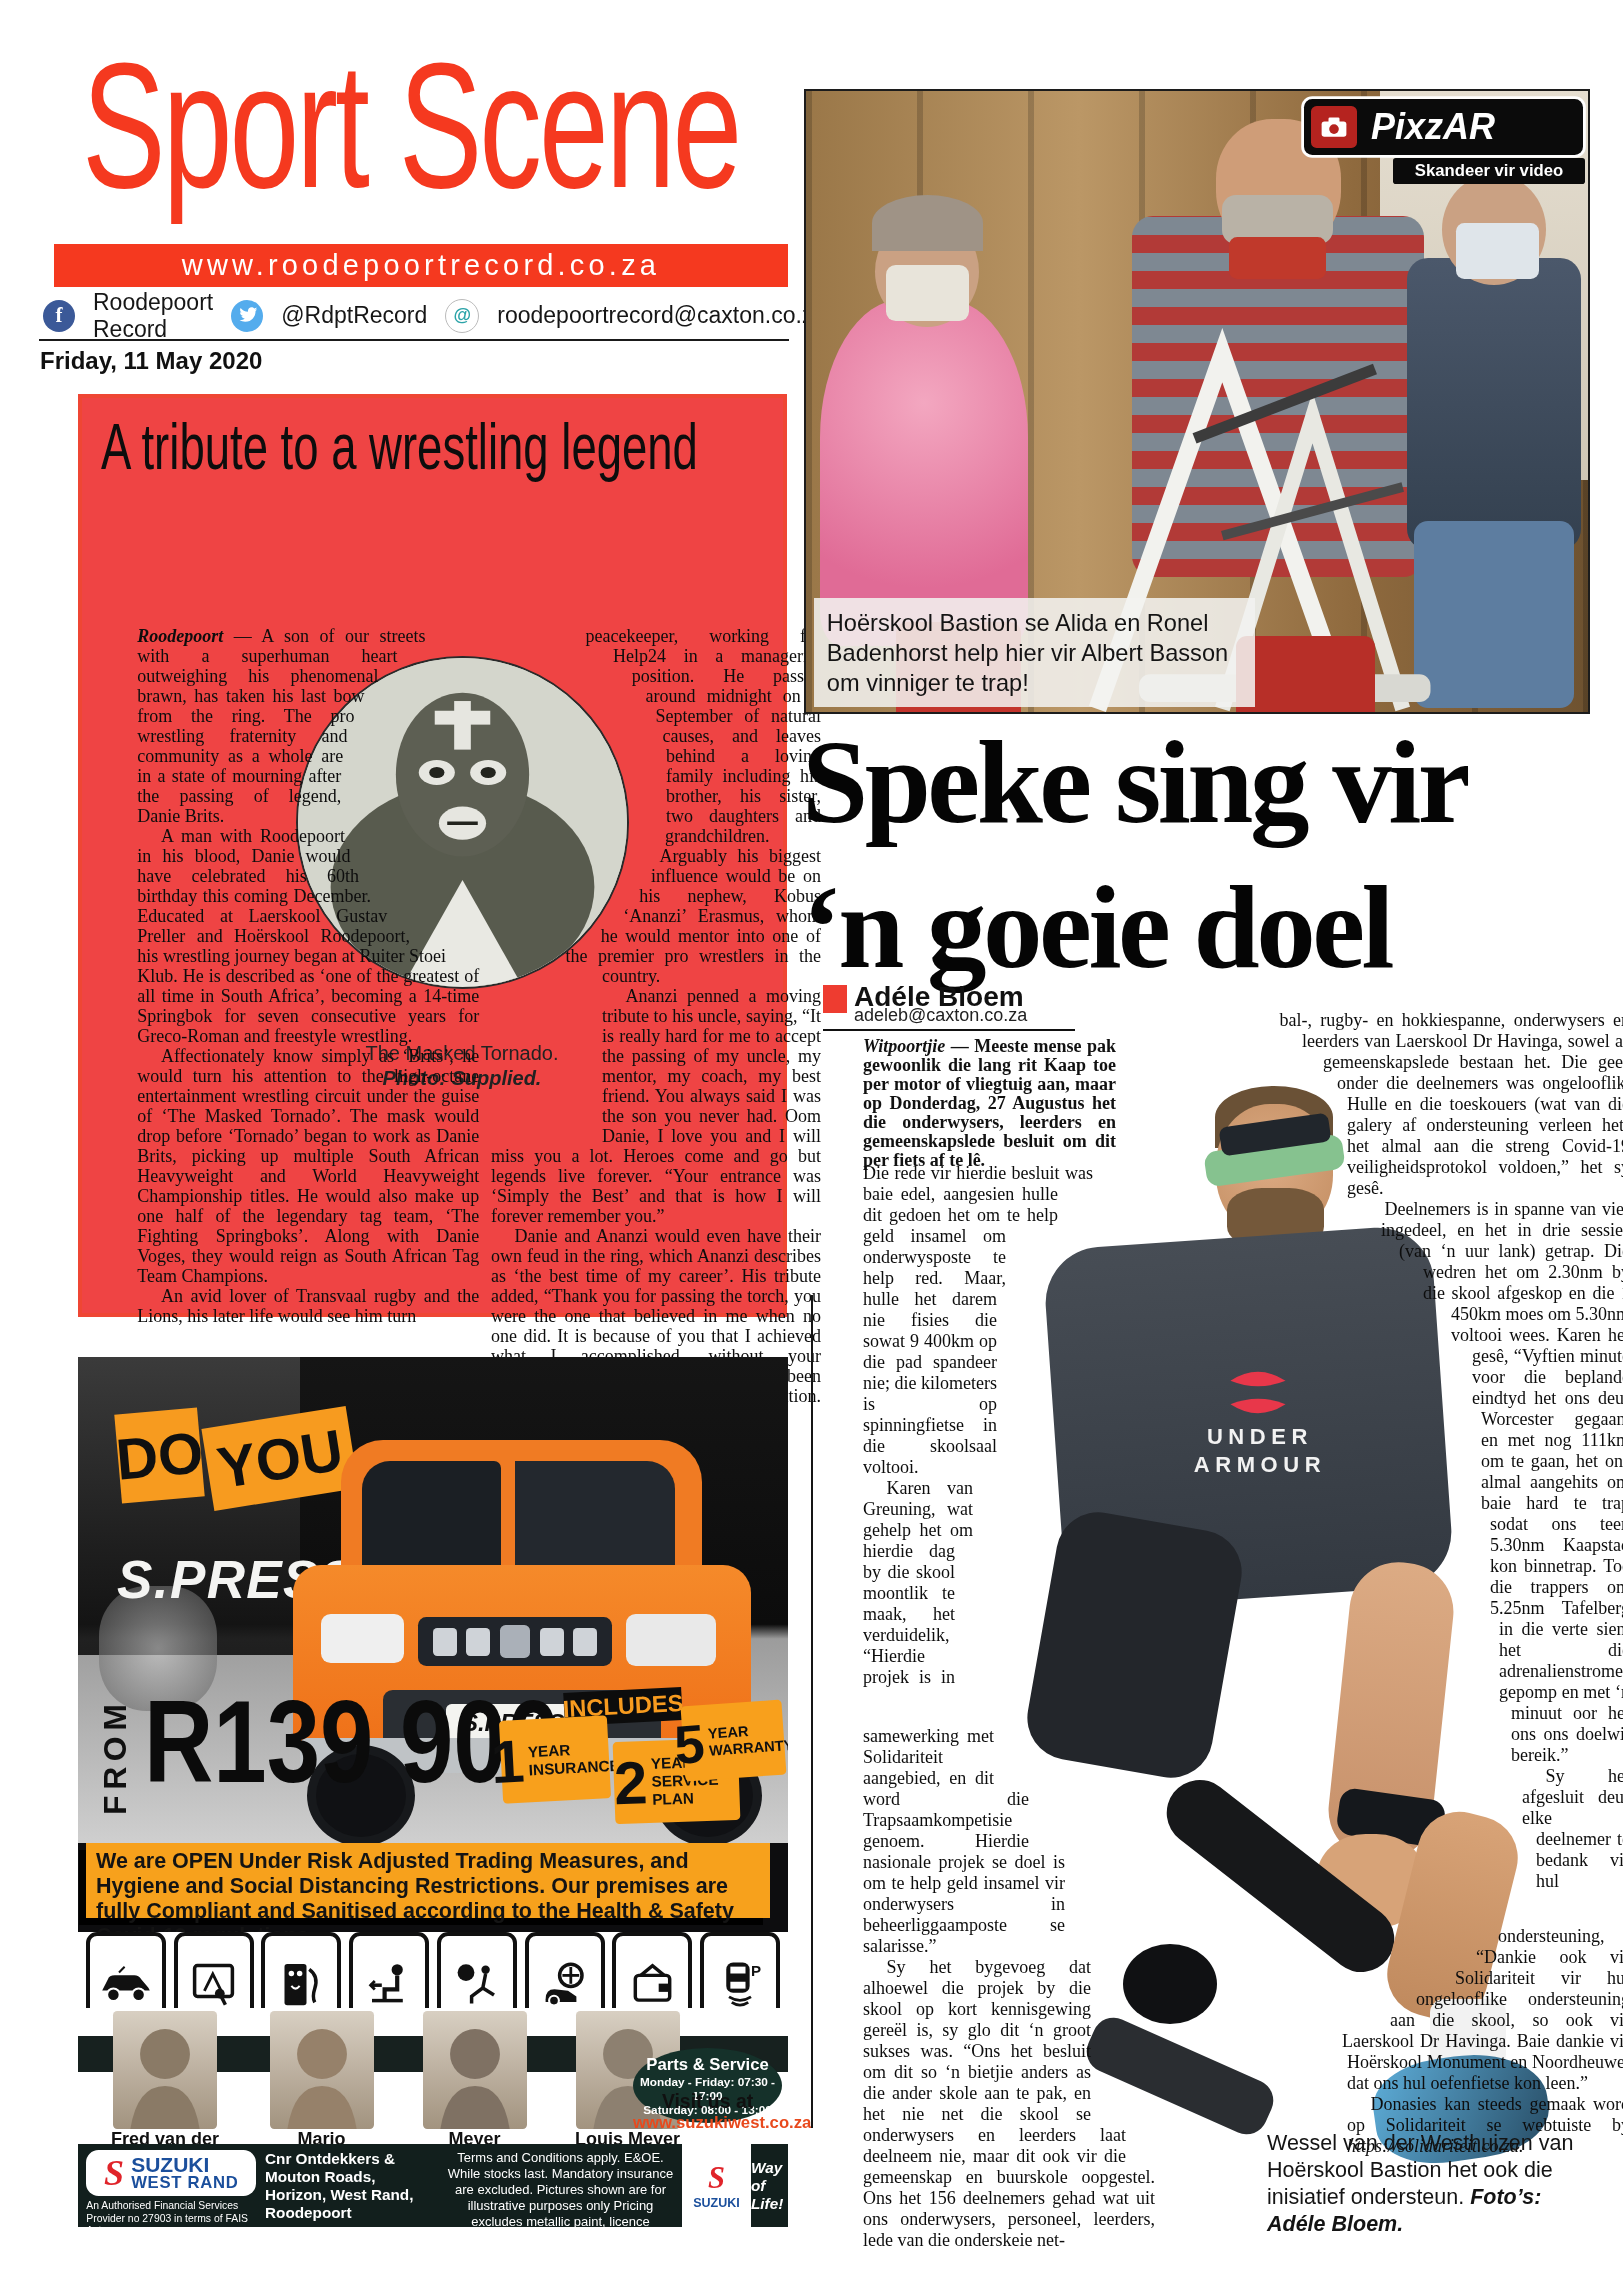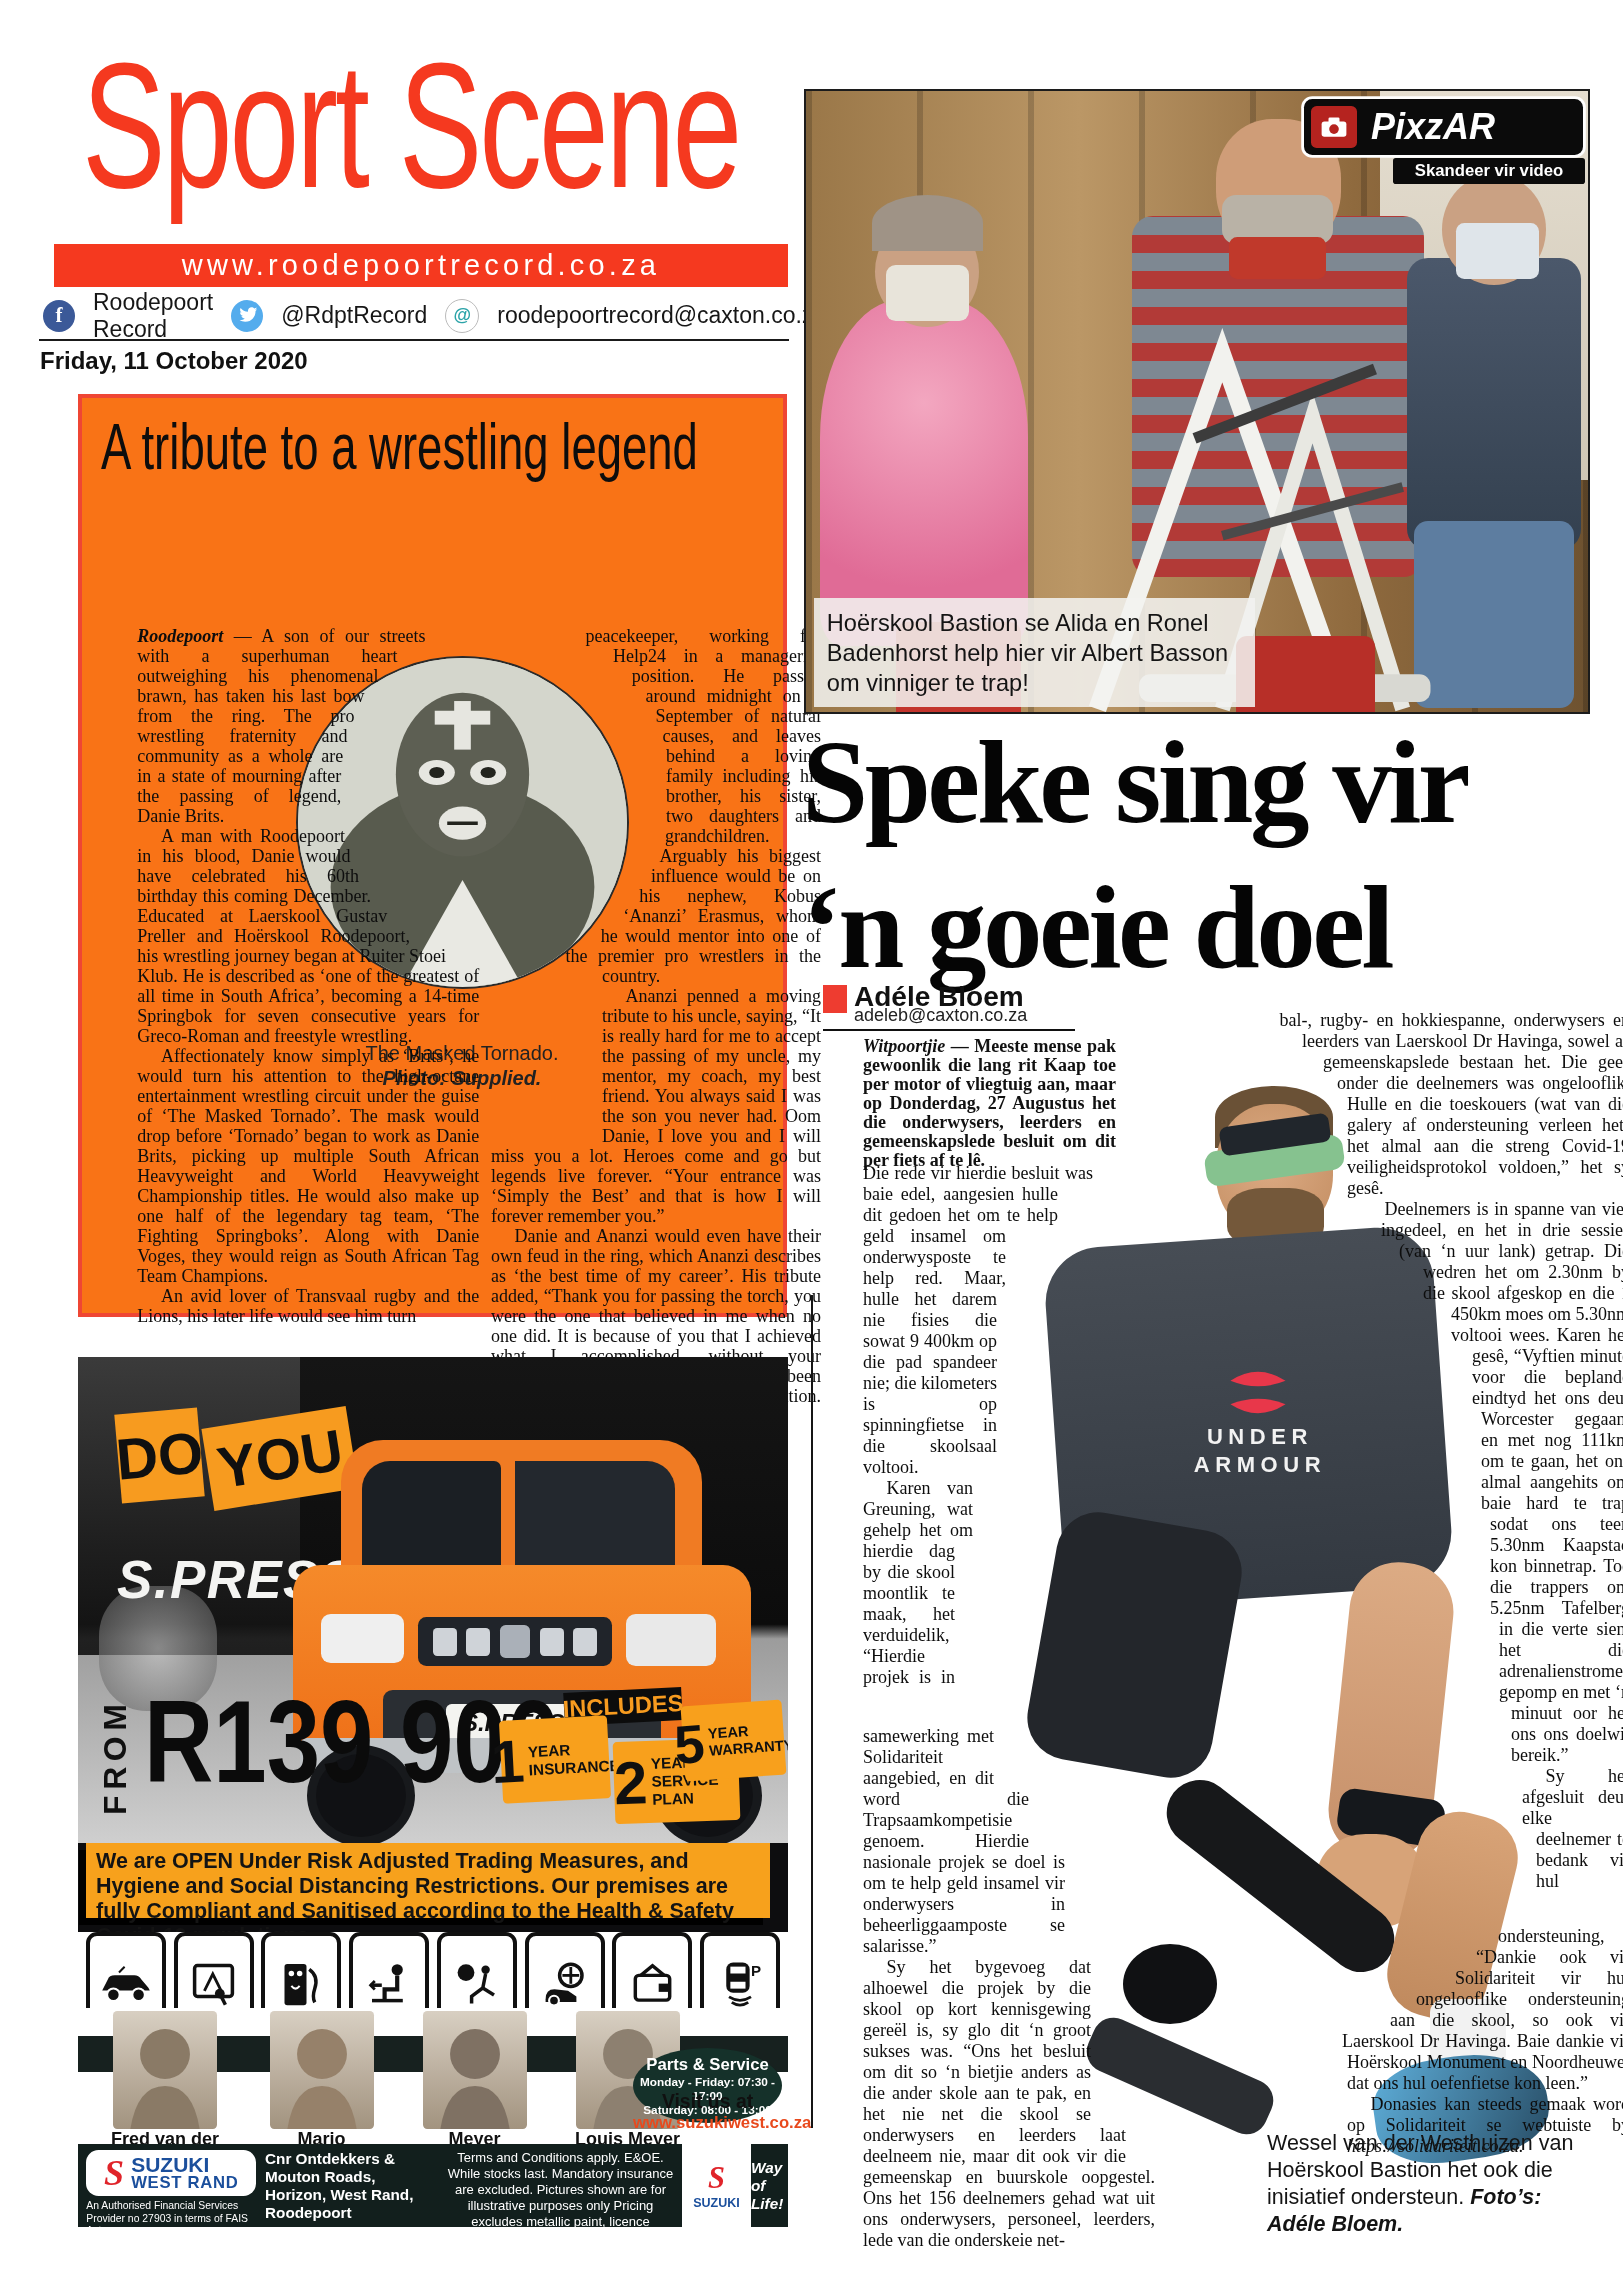--- a/index.html
+++ b/index.html
@@ -13,21 +13,21 @@
   i.fr{float:right;clear:right;}
   i.fl{float:left;clear:left;}
   
   .masthead{font-size:179px;line-height:1;font-weight:400;color:#f5391f;transform:scaleX(.70);transform-origin:left top;letter-spacing:-4.2px;white-space:nowrap;}
   .urlbar{background:#f5391f;color:#fff;display:flex;align-items:center;justify-content:center;
           font-size:29px;letter-spacing:4.2px;}
   .socrow{display:flex;align-items:center;gap:18px;font-size:23px;color:#161616;}
   .ic{width:32px;height:32px;border-radius:50%;display:flex;align-items:center;justify-content:center;color:#fff;font-weight:bold;font-size:21px;flex:0 0 auto;}
   .dateline{font-weight:bold;font-size:24px;}
   
-  .tbox{border:4.2px solid #ef4634;background:#f97316;}
+  .tbox{border:4.2px solid #ef4634;background:#ef4444;}
   .thead{font-size:65px;line-height:1.05;font-weight:400;color:#0d0d0d;transform:scaleX(.70);transform-origin:left top;white-space:nowrap;}
   .tcol{font-size:18px;line-height:20px;color:#0d0d0d;}
   .tcap{text-align:center;font-size:20px;line-height:25px;color:#222;}
   
   .bighead{font-family:"Liberation Serif",serif;font-weight:bold;font-size:119px;line-height:1;letter-spacing:-3.5px;color:#050505;white-space:nowrap;}
   .lead{font-size:18px;line-height:19px;font-weight:bold;}
   .acol{font-size:18px;line-height:21px;color:#0d0d0d;}
   .capbox{background:rgba(242,242,240,.87);font-size:23.6px;line-height:30px;color:#141414;}
   
   .ad{background:#0d0d0f;}
@@ -59,21 +59,21 @@
       <svg width="19.4" height="16.7" viewBox="0 0 24 20">
           <path d="M24 2.3c-.9.4-1.8.7-2.8.8 1-.6 1.8-1.6 2.1-2.7-.9.6-2 1-3.1 1.2C19.3.6 18.1 0 16.8 0c-2.5 0-4.5 2-4.5 4.5 0 .4 0 .7.1 1-3.7-.2-7-2-9.2-4.7-.4.7-.6 1.5-.6 2.3 0 1.6.8 2.9 2 3.7-.7 0-1.4-.2-2-.5v.1c0 2.2 1.5 4 3.6 4.4-.4.1-.8.2-1.2.2-.3 0-.6 0-.8-.1.6 1.8 2.2 3.1 4.2 3.1-1.5 1.2-3.5 1.9-5.6 1.9H2c2 1.3 4.4 2 6.9 2 8.3 0 12.8-6.9 12.8-12.8v-.6c.9-.6 1.6-1.4 2.3-2.2z" fill="#fff"></path>
         </svg>
     </span>
     <span>@RdptRecord</span>
     <span class="ic" style="background:#fff;border:1.4px solid #bbb;color:#2aa3a8;font-size:18px;">@</span>
     <span>roodepoortrecord@caxton.co.za</span>
   </div>
 
   <div class="abs" style="left:39px;top:339px;width:750px;border-top:2.1px solid #1a1a1a;"></div>
-  <div class="abs dateline" style="left:40px;top:347px;">Friday, 11 October 2020</div>
+  <div class="abs dateline" style="left:40px;top:347px;">Friday, 11 May 2020</div>
 
   <div class="abs tbox" style="left:78px;top:394px;width:701px;height:915px;">
     <div class="abs thead" style="left:19.4px;top:15.3px;">A tribute to a wrestling legend</div>
 
     <div class="abs" style="left:214px;top:258px;width:329px;height:329px;border-radius:50%;overflow:hidden;border:2.1px solid #2a2a2a;background:#d6d8cf;">
       <svg width="329" height="329" viewBox="0 0 474 474">
         <rect width="474" height="474" fill="#d4d6cc"></rect>
         <ellipse cx="237" cy="330" rx="190" ry="150" fill="#585b4e"></ellipse>
         <polygon points="150,474 237,320 324,474" fill="#e9e9e3"></polygon>
         <ellipse cx="237" cy="168" rx="96" ry="118" fill="#5d5f53"></ellipse>

